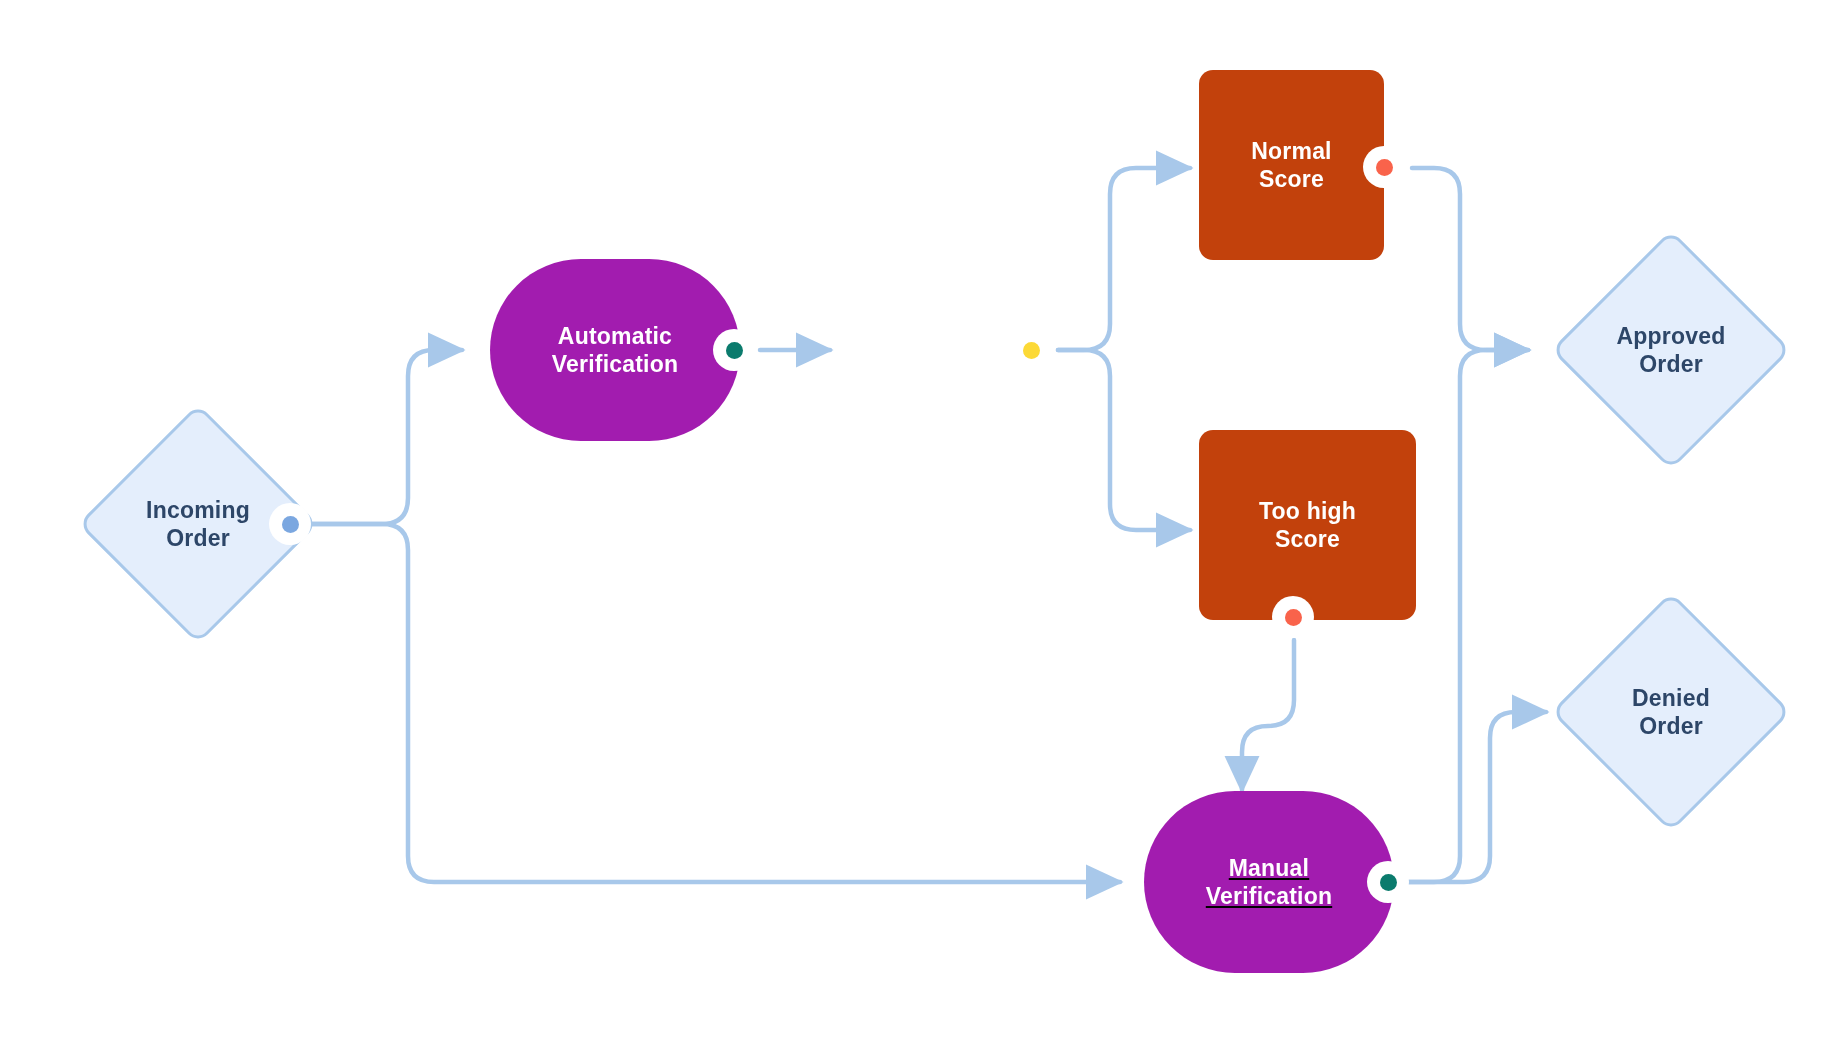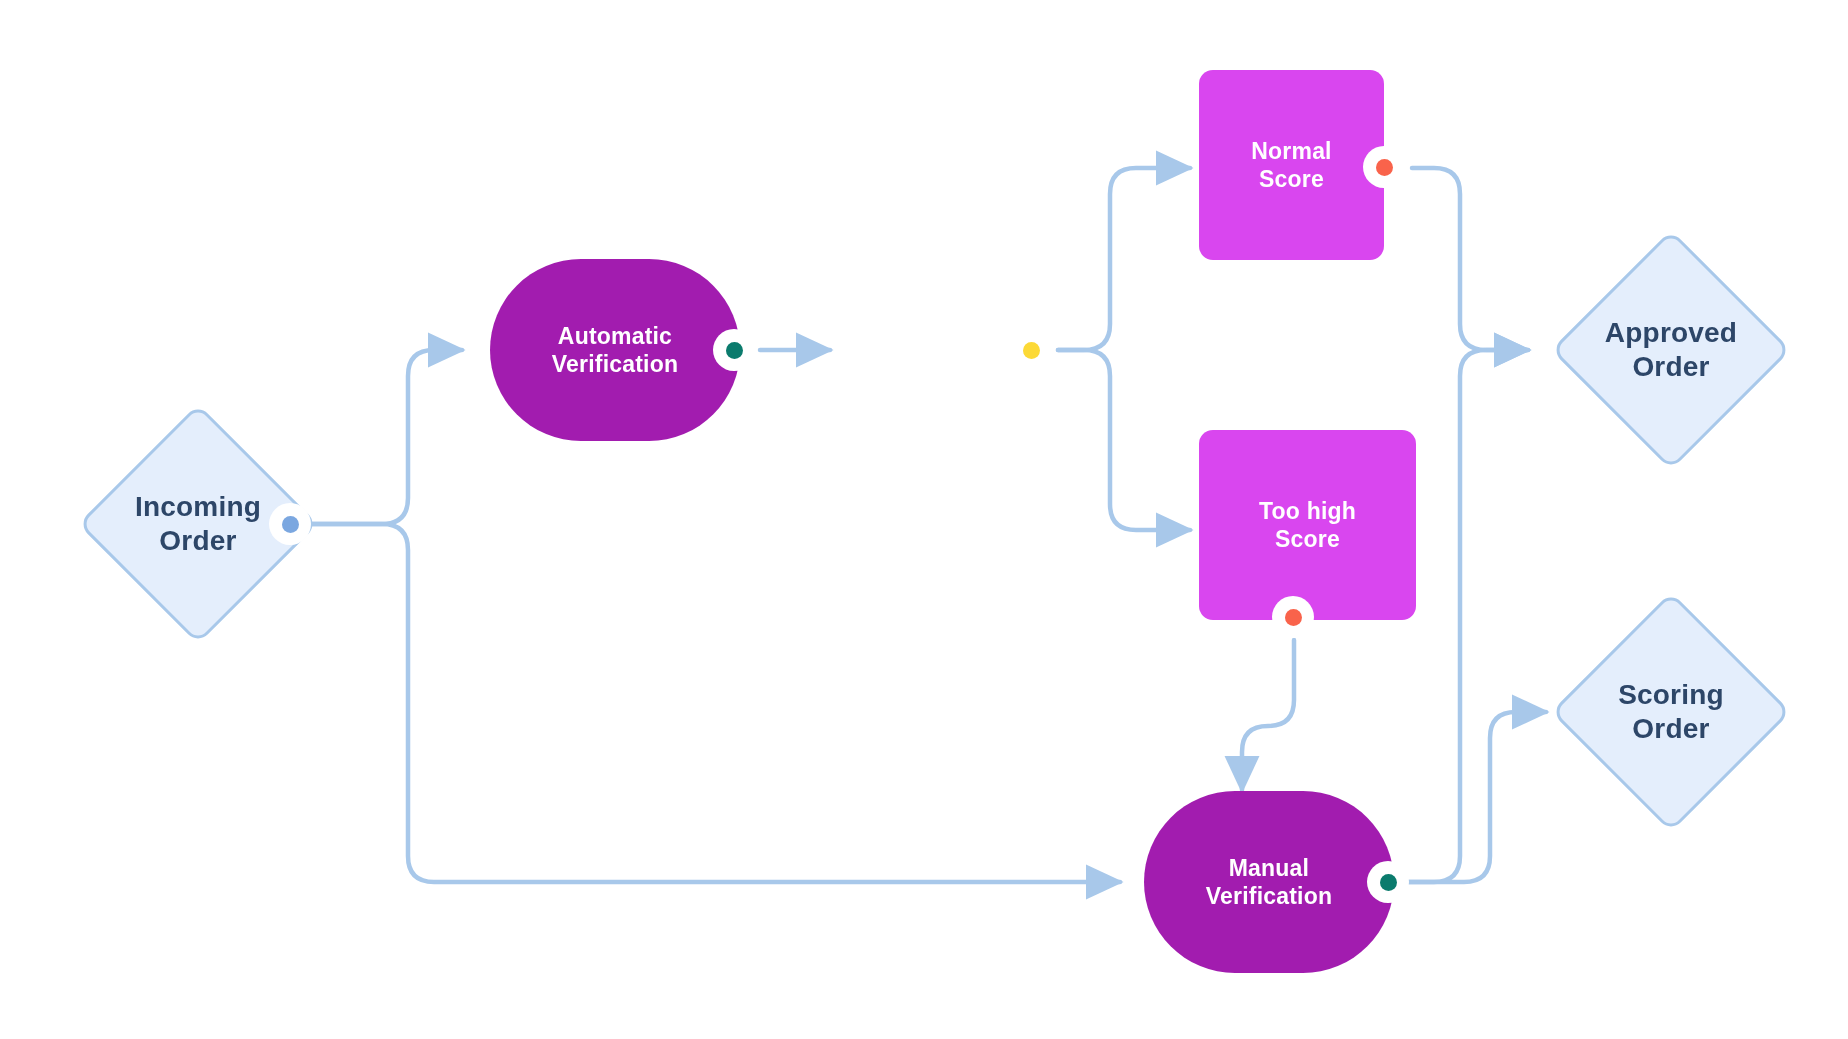--- a/index.html
+++ b/index.html
@@ -55,21 +55,21 @@
     margin-top: -85px;
     background: #e4eefc;
     border: 3px solid #a8c8ea;
     border-radius: 14px;
     transform: rotate(45deg);
     box-sizing: border-box;
   }
   .diamond .node-label {
     position: relative;
     z-index: 2;
-    font-size: 28px;
+    font-size: 23px;
     color: #2d4668;
   }
 
   
   .pill {
     background: #a21caf;
     border-radius: 100px;
   }
   .pill .node-label {
     font-size: 23px;
@@ -81,21 +81,21 @@
     background: #fcd936;
     border-radius: 50%;
   }
   .circle .node-label {
     font-size: 23px;
     color: #1d1d1b;
   }
 
   
   .boxnode {
-    background: #d946ef;
+    background: #c2410c;
     border-radius: 14px;
   }
   .boxnode .node-label {
     font-size: 23px;
     color: #ffffff;
   }
 
   
   .port {
     position: absolute;
@@ -178,33 +178,33 @@
   </div>
 
   <div class="node boxnode" style="left:1199px; top:430px; width:217px; height:190px;">
     <div class="node-label">Too high
 Score</div>
   </div>
   <div class="port" style="left:1272px; top:596px;">
     <span class="dot" style="background:#f9634b;"></span>
   </div>
 
-  <div class="node pill" style="left:1144px; top:791px; width:250px; height:182px;">
+  <div class="node pill" style="left:1144px; top:791px; width:250px; height:182px;text-decoration:underline;">
     <div class="node-label">Manual
 Verification</div>
   </div>
   <div class="port" style="left:1367px; top:861px;">
     <span class="dot" style="background:#0b7b6d;"></span>
   </div>
 
   <div class="node diamond" style="left:1551px; top:230px;">
     <div class="dshape"></div>
     <div class="node-label">Approved
 Order</div>
   </div>
 
   <div class="node diamond" style="left:1551px; top:592px;">
     <div class="dshape"></div>
-    <div class="node-label">Scoring
+    <div class="node-label">Denied
 Order</div>
   </div>
 
 </div>
 
 </body></html>

